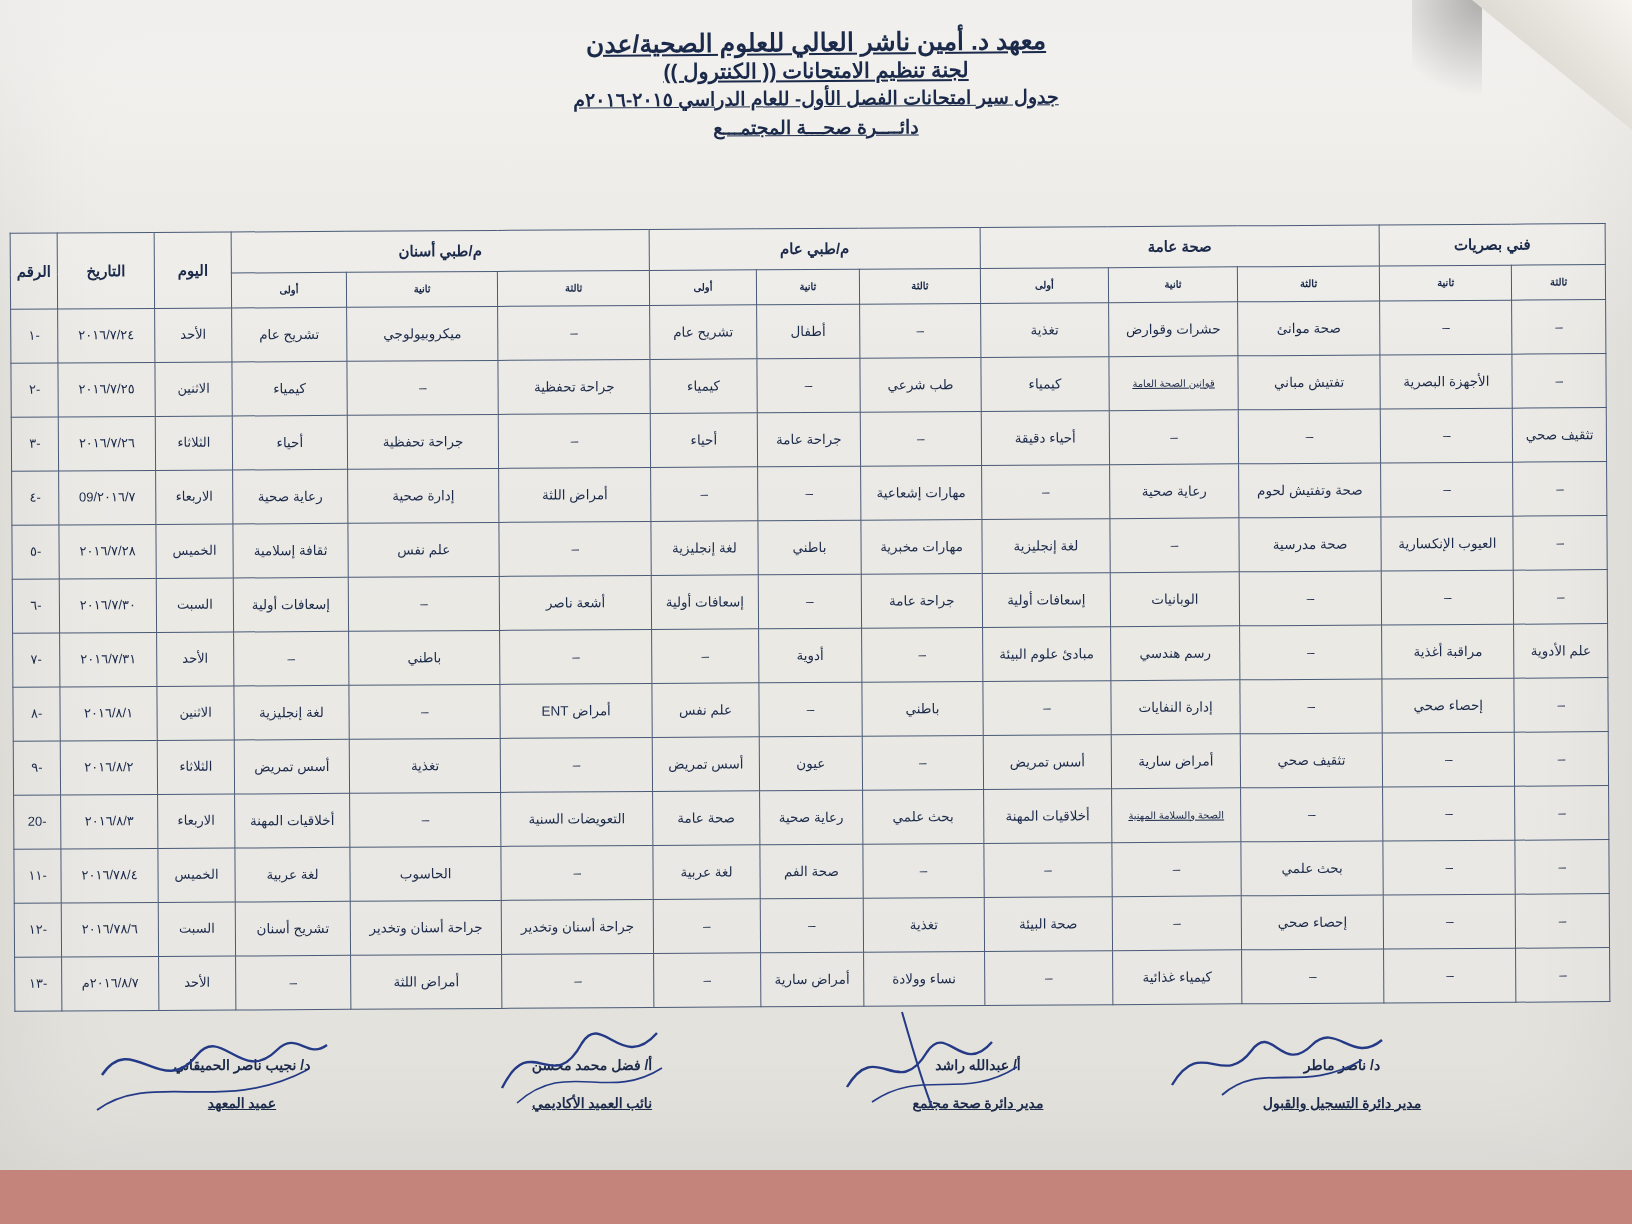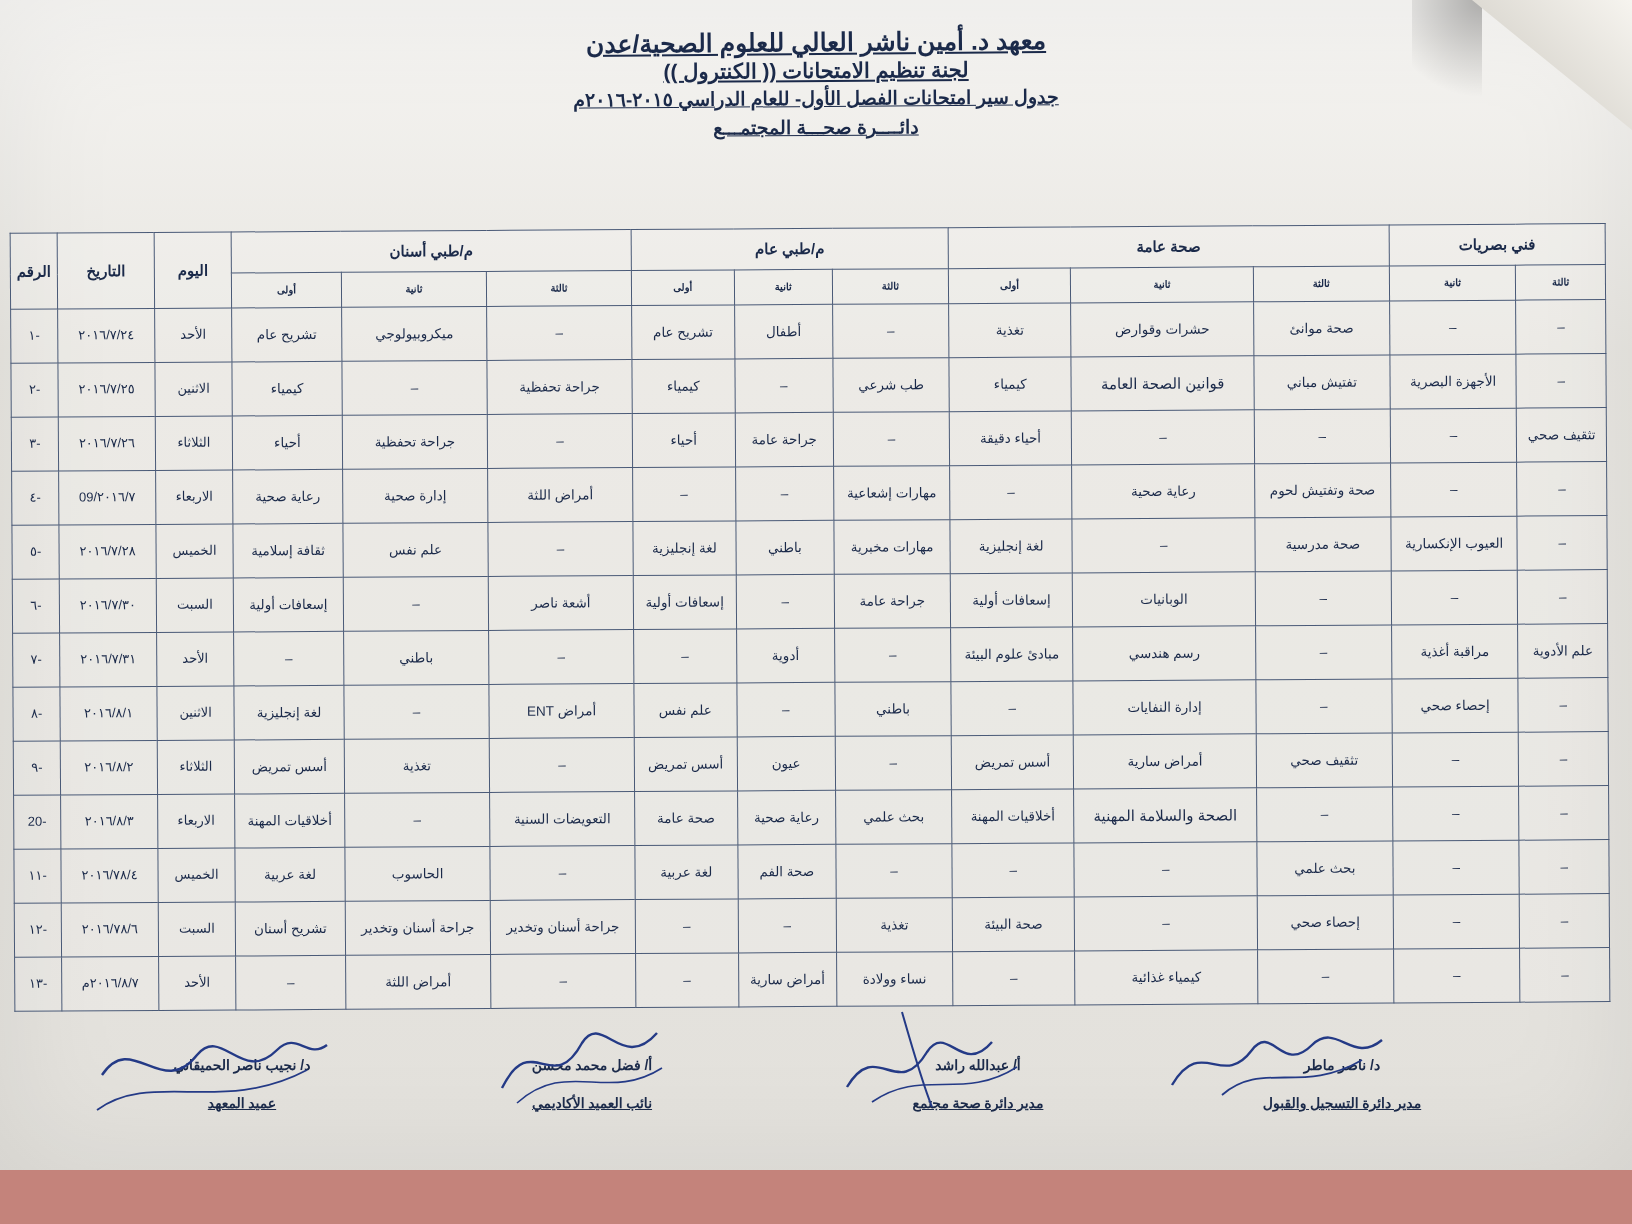--- a/index.html
+++ b/index.html
@@ -52,21 +52,21 @@
     padding:3px 2px;
     line-height:1.15;
   }
   thead th{font-weight:bold;font-size:15px;height:34px;}
   thead tr.sub th{font-size:10px;height:28px;font-weight:bold;margin-left:16px;}
   tbody td{height:47px;}
   td.num,td.date,td.day{font-size:13px;}
   .col-num{width:42px;}
   .col-date{width:92px;}
   .col-day{width:72px;}
-  .small{font-size:15px;}
+  .small{font-size:10px;text-decoration:underline;}
 
   
   #signs{position:absolute;left:0;top:1035px;width:1632px;height:135px;color:#1b2a4a;}
   .sigcol{position:absolute;text-align:center;font-size:14px;}
   .sig-name{font-weight:bold;white-space:nowrap;}
   .sig-title{font-weight:bold;white-space:nowrap;margin-top:22px;text-decoration:underline;font-family:Liberation Serif, serif;}
   .scribble{position:absolute;pointer-events:none;}
   .bottomstrip{position:absolute;left:0;top:1170px;width:1632px;height:54px;background:#c4837b;}
 </style>
 </head>

